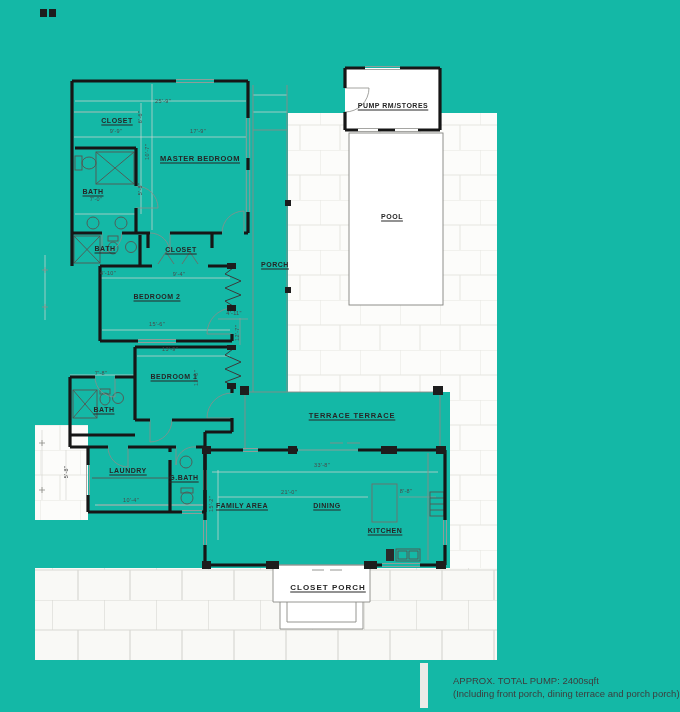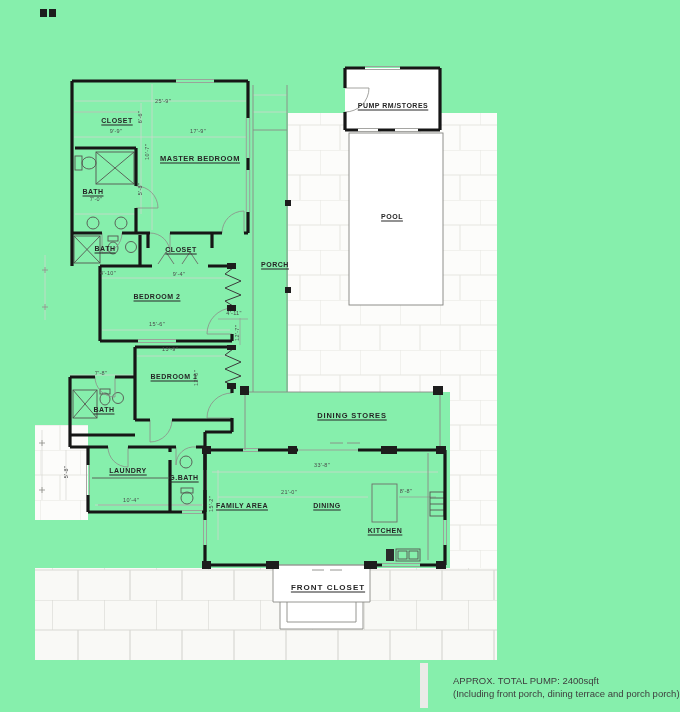--- a/index.html
+++ b/index.html
@@ -1,16 +1,16 @@
 <!DOCTYPE html>
 <html><head>
 <meta charset="utf-8">
 <style>
   html,body{margin:0;padding:0;background:#fff;}
-  #plan{position:relative;width:680px;height:712px;background:#86efac;overflow:hidden;
+  #plan{position:relative;width:680px;height:712px;background:#14b8a6;overflow:hidden;
         font-family:"Liberation Sans", sans-serif;}
   #plan svg{position:absolute;left:0;top:0;}
   .room-label{position:absolute;transform:translate(-50%,-50%);font-size:7px;font-weight:700;
       letter-spacing:.5px;color:#262626;text-decoration:underline;text-underline-offset:2px;
       white-space:nowrap;}
   [data-name="room-label-master-bedroom"]{font-size:7.5px;}
   [data-name="room-label-front-porch"]{font-size:8px;letter-spacing:1px;}
   [data-name="room-label-dining-terrace"]{font-size:7.5px;letter-spacing:.8px;}
   .dim{position:absolute;transform:translate(-50%,-50%);font-size:5.5px;color:#4a4a4a;
       letter-spacing:.3px;white-space:nowrap;}
@@ -213,25 +213,25 @@
       <div class="room-label" data-name="room-label-bath-2" style="left: 105px; top: 248px;">BATH</div>
       <div class="room-label" data-name="room-label-closet-2" style="left: 181px; top: 249px;">CLOSET</div>
       <div class="room-label" data-name="room-label-bedroom-2" style="left: 157px; top: 296px;">BEDROOM 2</div>
       <div class="room-label" data-name="room-label-porch" style="left: 275px; top: 264px;">PORCH</div>
       <div class="room-label" data-name="room-label-bedroom-1" style="left: 174px; top: 376px;">BEDROOM 1</div>
       <div class="room-label" data-name="room-label-bath-1" style="left: 104px; top: 409px;">BATH</div>
       <div class="room-label" data-name="room-label-laundry" style="left: 128px; top: 470px;">LAUNDRY</div>
       <div class="room-label" data-name="room-label-g-bath" style="left: 184px; top: 477px;">G.BATH</div>
       <div class="room-label" data-name="room-label-pump-room" style="left: 393px; top: 105px;">PUMP RM/STORES</div>
       <div class="room-label" data-name="room-label-pool" style="left: 392px; top: 216px;">POOL</div>
-      <div class="room-label" data-name="room-label-dining-terrace" style="left: 352px; top: 415px;">DINING STORES</div>
+      <div class="room-label" data-name="room-label-dining-terrace" style="left: 352px; top: 415px;">TERRACE TERRACE</div>
       <div class="room-label" data-name="room-label-family-area" style="left: 242px; top: 505px;">FAMILY AREA</div>
       <div class="room-label" data-name="room-label-dining" style="left: 327px; top: 505px;">DINING</div>
       <div class="room-label" data-name="room-label-kitchen" style="left: 385px; top: 530px;">KITCHEN</div>
-      <div class="room-label" data-name="room-label-front-porch" style="left: 328px; top: 587px;">FRONT CLOSET</div>
+      <div class="room-label" data-name="room-label-front-porch" style="left: 328px; top: 587px;">CLOSET PORCH</div>
       <div class="dim" data-name="dimension-label" style="left: 163px; top: 101px;">25'-9"</div>
       <div class="dim" data-name="dimension-label" style="left: 116px; top: 131px;">9'-9"</div>
       <div class="dim" data-name="dimension-label" style="left: 198px; top: 131px;">17'-9"</div>
       <div class="dim rot" data-name="dimension-label" style="left: 140px; top: 117px;">6'-6"</div>
       <div class="dim rot" data-name="dimension-label" style="left: 147px; top: 152px;">10'-7"</div>
       <div class="dim rot" data-name="dimension-label" style="left: 140px; top: 189px;">5'-8"</div>
       <div class="dim" data-name="dimension-label" style="left: 96px; top: 199px;">7'-0"</div>
       <div class="dim" data-name="dimension-label" style="left: 108px; top: 273px;">4'-10"</div>
       <div class="dim" data-name="dimension-label" style="left: 179px; top: 274px;">9'-4"</div>
       <div class="dim" data-name="dimension-label" style="left: 157px; top: 324px;">15'-6"</div>

